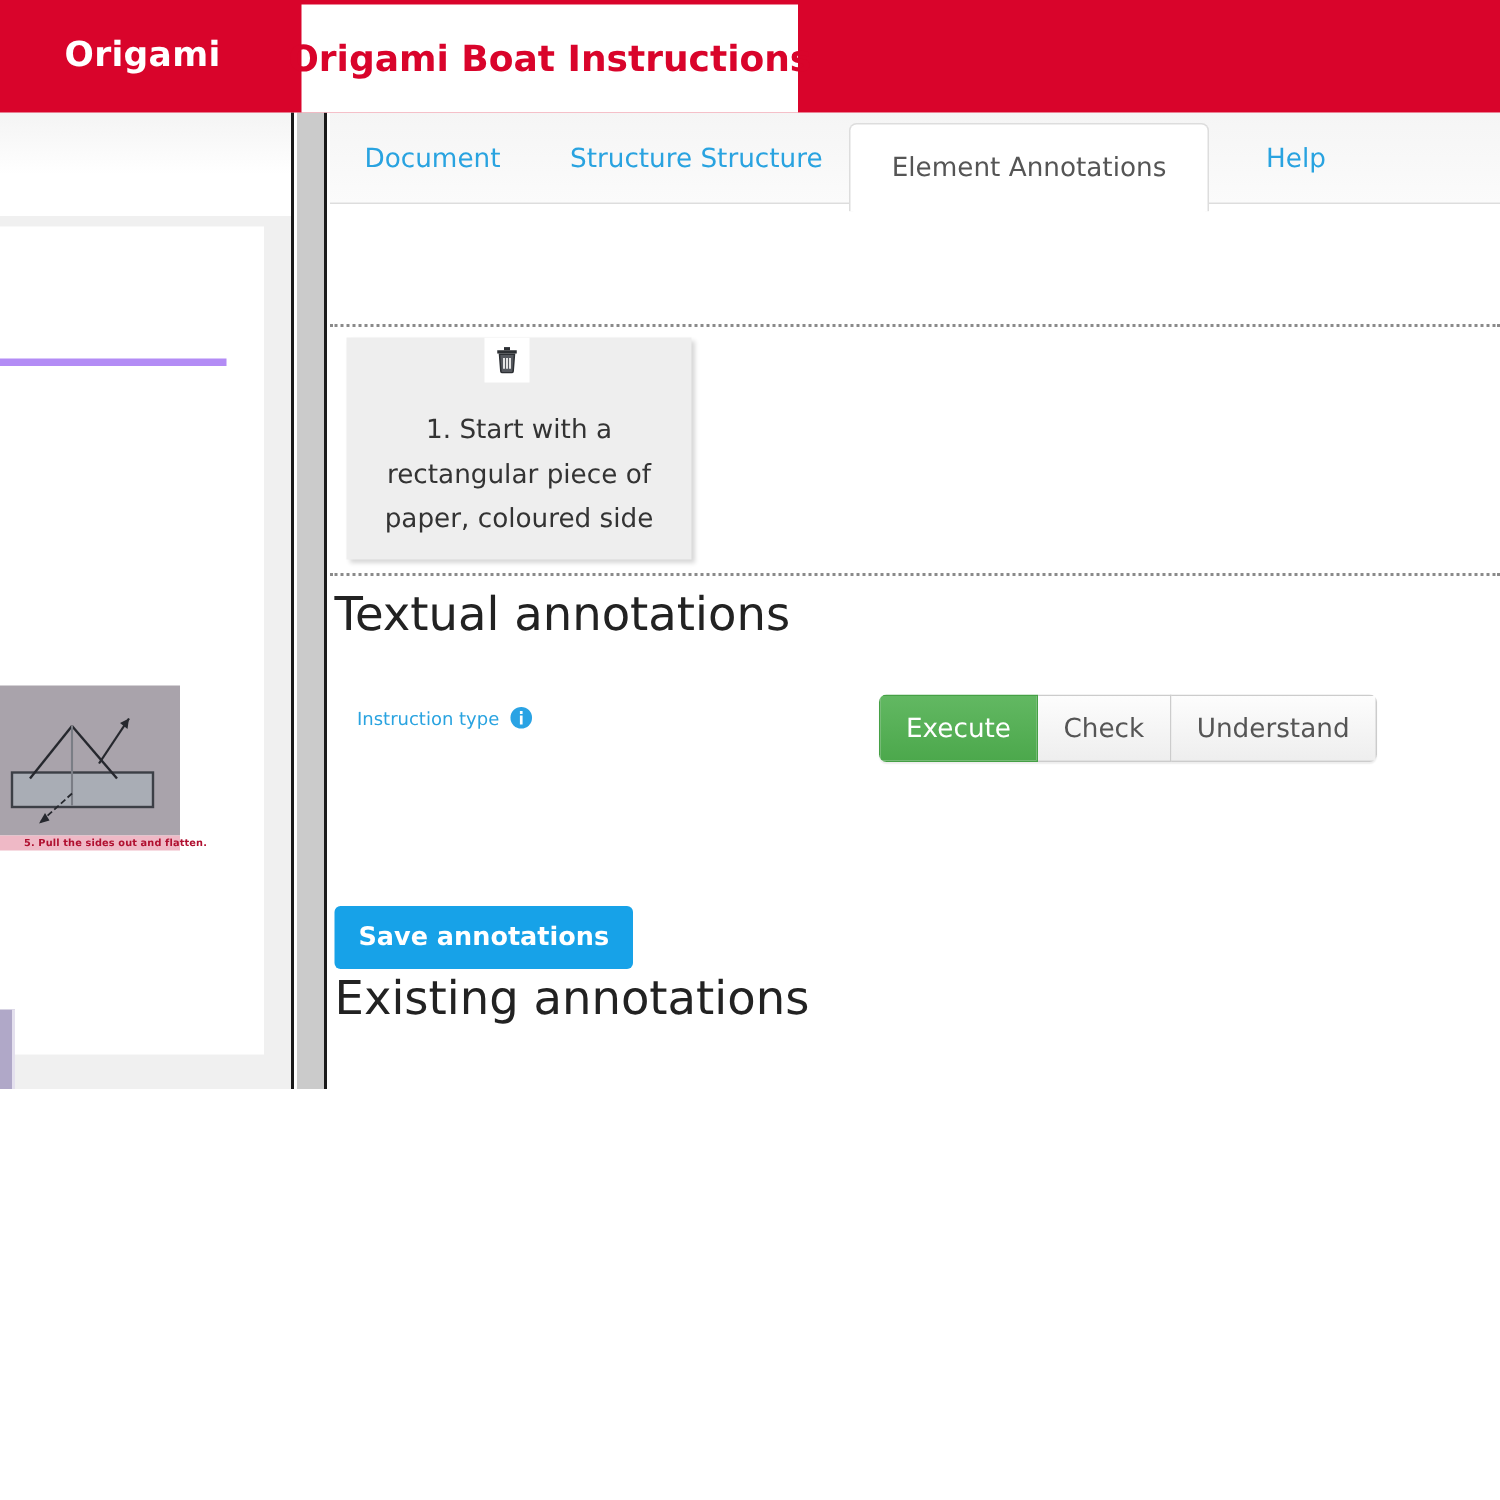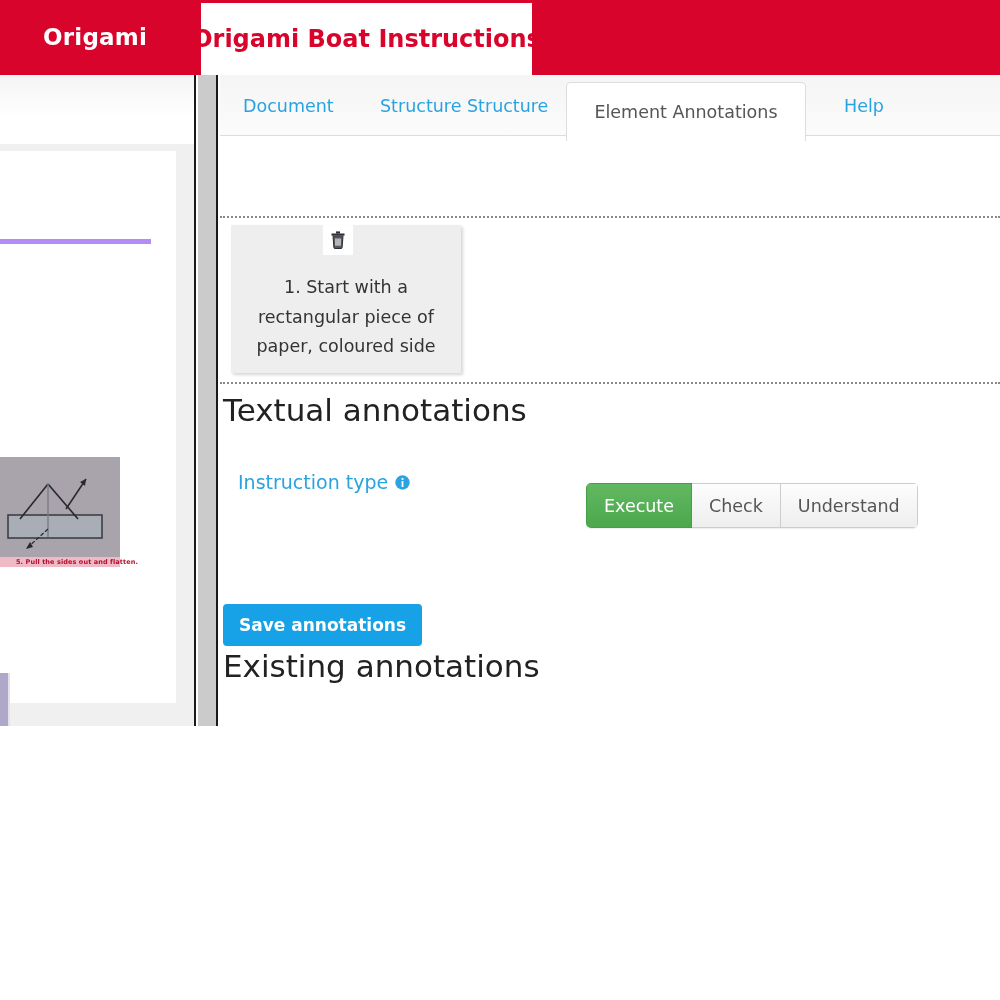--- a/index.html
+++ b/index.html
@@ -217,31 +217,31 @@
     font-size: 17.5px;
     font-weight: bold;
     color: #333333;
   }
   .th-annotation { left: 15px; }
   .th-value { left: 363px; }
   .ann-row { position: relative; height: 80px; }
   .td-label {
     position: absolute; left: 15px; top: 28px;
     display: flex; align-items: center; gap: 7px;
-    font-size: 19px;
+    font-size: 12px;
     color: #29a3e0;
     white-space: nowrap;
     cursor: pointer;
   }
   .info-icon {
     width: 15px; height: 15px;
     display: inline-flex;
   }
   .btn-group {
-    position: absolute; left: 363px; top: 40px;
+    position: absolute; left: 363px; top: 20px;
     display: flex;
     border-radius: 5px;
     overflow: hidden;
     box-shadow: 0 1px 1px rgba(0,0,0,0.07);
   }
   .seg {
     height: 45px;
     padding: 0 17px;
     display: flex; align-items: center;
     font-size: 17.5px;

